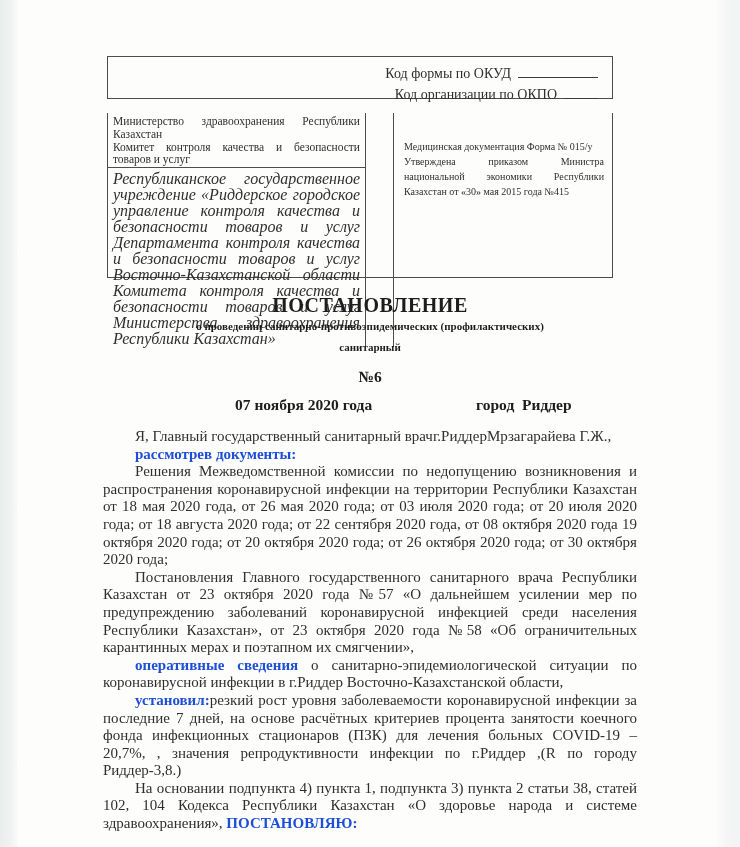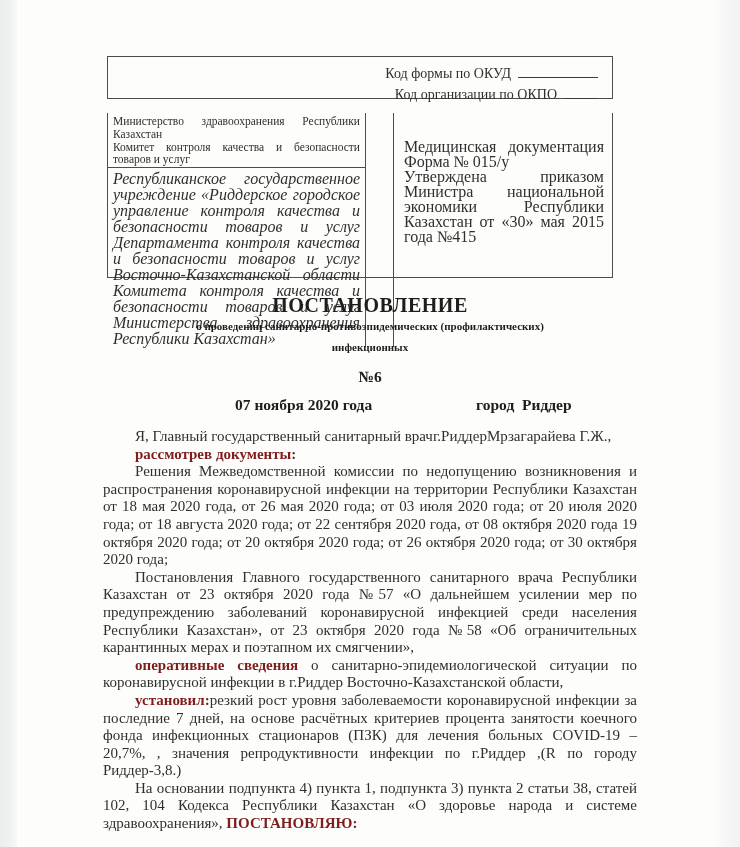--- a/index.html
+++ b/index.html
@@ -56,21 +56,21 @@
     padding:3px 5px 0 5px;
     font-size:16px;line-height:16px;font-style:italic;
   }
   .cell-gap{
     grid-column:2;grid-row:1 / span 2;
     border-right:1.5px solid #4d4d4d;
   }
   .cell-d{
     grid-column:3;grid-row:1 / span 2;
     padding:26px 8px 0 10px;
-    font-size:16px;line-height:15px;
+    font-size:10px;line-height:15px;
   }
   .cell p{margin:0;text-align:justify;}
   
   .title-block{
     position:absolute;left:103px;top:294px;width:534px;
     text-align:center;font-weight:bold;color:#1d1d1d;
   }
   .title-main{font-size:20px;line-height:22px;letter-spacing:.5px;margin:0;}
   .title-sub{font-size:11px;line-height:21px;margin:0;}
   .title-number{font-size:15.5px;line-height:21px;margin:8px 0 0 0;}
@@ -82,21 +82,21 @@
   .date-line .city{margin-left:100px;white-space:pre;margin-top:20px;}
   
   .doc-body{
     position:absolute;left:103px;top:428px;width:534px;
     font-size:15px;line-height:17.6px;
   }
   .doc-body p{
     margin:0;text-align:justify;text-indent:32px;
   }
   .doc-body p.no-justify{text-align:left;}
-  .doc-body b{color:#7f1d1d;}
+  .doc-body b{color:#1d4ed8;}
 </style>
 </head>
 <body>
 
 <div class="edge-left"></div>
 <div class="edge-right"></div>
 
 <div class="codes-box">
   <div><span>Код формы по ОКУД</span><span class="blank-line blank-long"></span></div>
   <div><span>Код организации по ОКПО</span><span class="blank-line blank-short"></span></div>
@@ -113,21 +113,21 @@
   <div class="cell cell-gap"></div>
   <div class="cell cell-d">
     <p>Медицинская документация Форма № 015/у</p>
     <p>Утверждена приказом Министра национальной экономики Республики Казахстан от «30» мая 2015 года №415</p>
   </div>
 </div>
 
 <div class="title-block">
   <p class="title-main">ПОСТАНОВЛЕНИЕ</p>
   <p class="title-sub">о проведении санитарно-противоэпидемических (профилактических)</p>
-  <p class="title-sub">инфекционных</p>
+  <p class="title-sub">санитарный</p>
   <p class="title-number">№6</p>
 </div>
 
 <div class="date-line">
   <span class="date">07 ноября 2020 года</span>
   <span class="city">город  Риддер</span>
 </div>
 
 <div class="doc-body">
   <p class="no-justify">Я, Главный государственный санитарный врачг.РиддерМрзагарайева Г.Ж.,</p>

